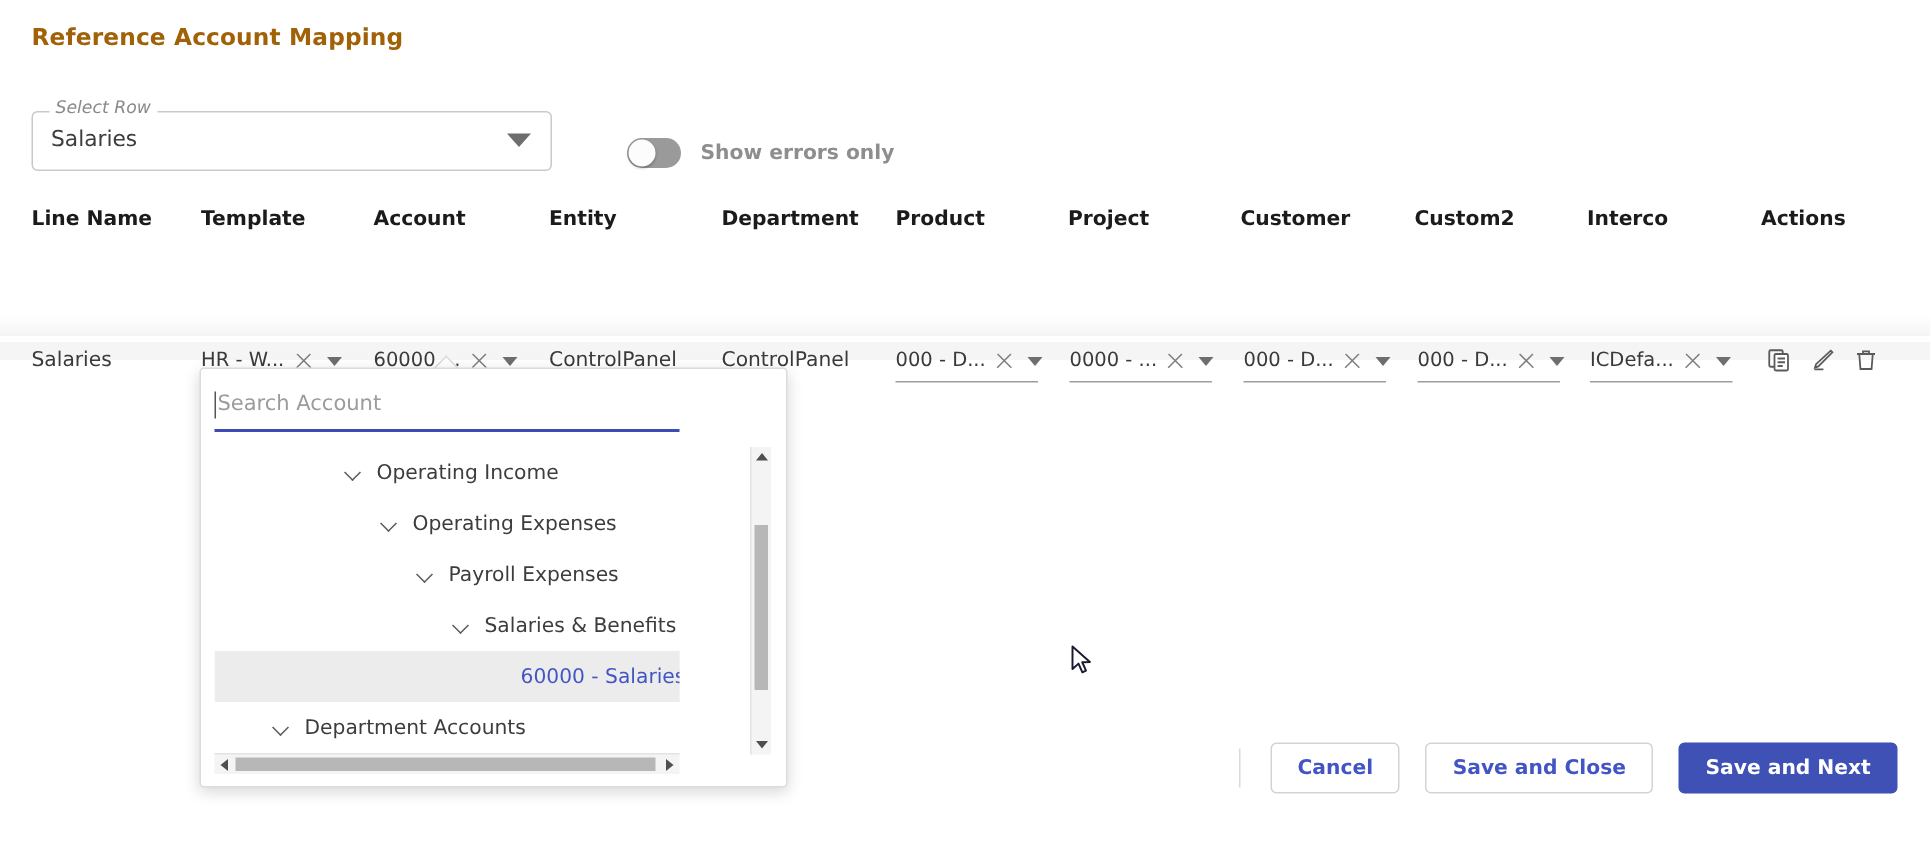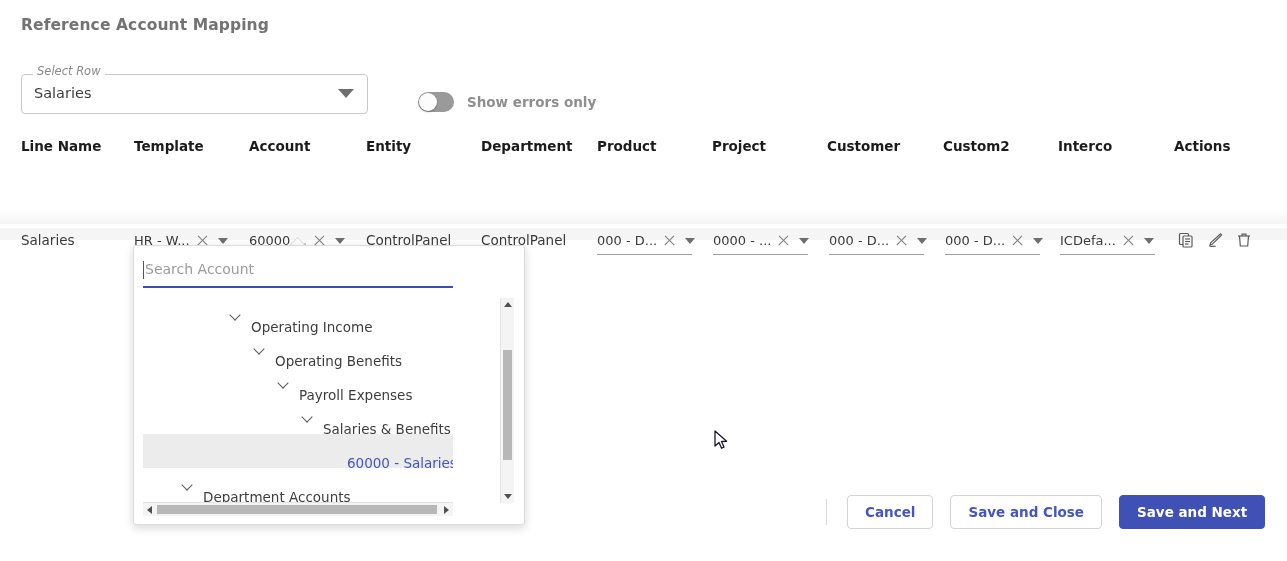--- a/index.html
+++ b/index.html
@@ -9,21 +9,21 @@
     font-family:"DejaVu Sans","Liberation Sans",sans-serif;
     color:#333;
     overflow:hidden;
     position:relative;
   }
   .page{position:relative;width:1287px;height:561px;}
 
   
   .page-title{
     position:absolute;left:21px;top:16px;
-    font-size:15.5px;font-weight:bold;color:#737373;
+    font-size:15.5px;font-weight:bold;color:#a16207;
     letter-spacing:.1px;
   }
 
   
   .select-wrap{
     position:absolute;left:21px;top:74px;
     width:347px;height:40px;
   }
   .select-box{
     position:absolute;inset:0;
@@ -168,21 +168,21 @@
     font-size:13.5px;color:#3d3d3d;white-space:nowrap;
   }
   .node .chev{
     position:absolute;top:13px;width:11px;height:7px;
   }
   .node .chev::before{
     content:"";position:absolute;left:0;top:0;width:7px;height:7px;
     border-right:1.5px solid #5a5a5a;border-bottom:1.5px solid #5a5a5a;
     transform:rotate(45deg);
   }
-  .node .lbl{position:absolute;top:12px;}
+  .node .lbl{position:absolute;top:0;}
   .node.leaf .lbl{color:#4355c4;}
   .node.sel{background:#ececec;}
   .node.sel .sel-bg{
     position:absolute;left:177px;top:0;right:-12px;height:34px;background:#ececec;
   }
   .node.sel .lbl{z-index:2;}
 
   
   .vsb{
     position:absolute;right:10px;top:52px;width:13px;height:205px;
@@ -343,21 +343,21 @@
       <span class="ph" title="Search Account">Search Account</span>
     </div>
 
     <div class="dd-list">
       <div class="node">
         <span class="chev" style="left:88px"></span>
         <span class="lbl" style="left:108px">Operating Income</span>
       </div>
       <div class="node">
         <span class="chev" style="left:112px"></span>
-        <span class="lbl" style="left:132px">Operating Benefits</span>
+        <span class="lbl" style="left:132px">Operating Expenses</span>
       </div>
       <div class="node">
         <span class="chev" style="left:136px"></span>
         <span class="lbl" style="left:156px">Payroll Expenses</span>
       </div>
       <div class="node">
         <span class="chev" style="left:160px"></span>
         <span class="lbl" style="left:180px">Salaries &amp; Benefits</span>
       </div>
       <div class="node leaf sel">

